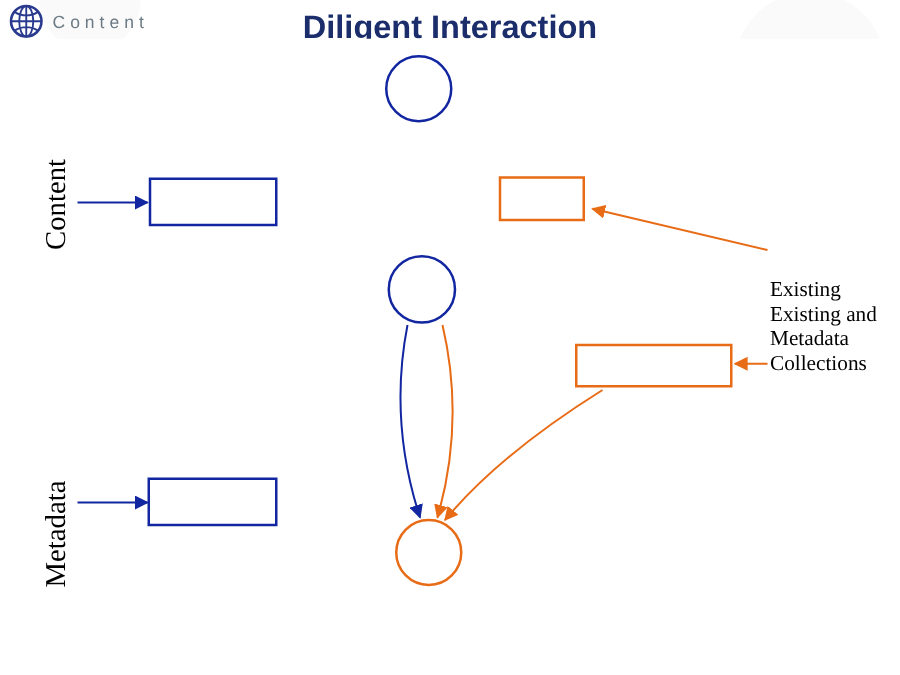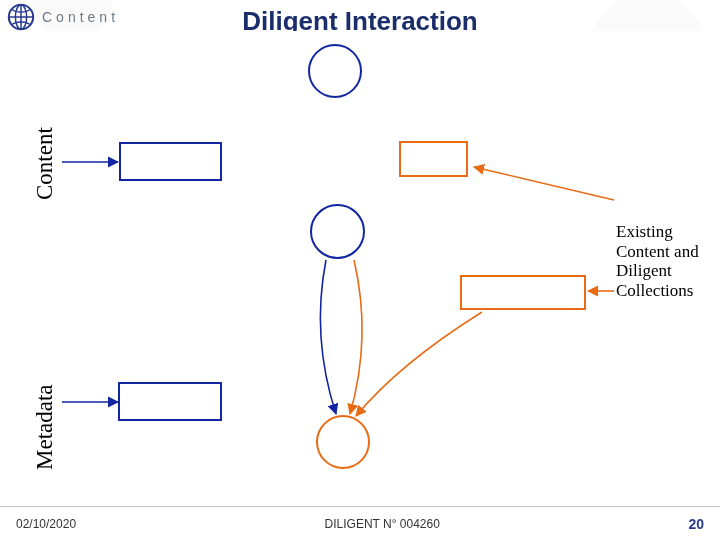--- a/index.html
+++ b/index.html
@@ -162,21 +162,16 @@
         <path d="M 62 162 L 118 162" stroke="#1126a0" stroke-width="1.6" fill="none" marker-end="url(#ah-blue)"></path>
         <path d="M 62 402 L 118 402" stroke="#1126a0" stroke-width="1.6" fill="none" marker-end="url(#ah-blue)"></path>
         <path d="M 614 200 L 474 167" stroke="#e86b16" stroke-width="1.6" fill="none" marker-end="url(#ah-orange)"></path>
         <path d="M 614 291 L 588 291" stroke="#e86b16" stroke-width="1.6" fill="none" marker-end="url(#ah-orange)"></path>
         <path d="M 326 260 Q 311 337 336 414" stroke="#1126a0" stroke-width="1.6" fill="none" marker-end="url(#ah-blue)"></path>
         <path d="M 482 312 Q 399 364 356 416" stroke="#e86b16" stroke-width="1.6" fill="none" marker-end="url(#ah-orange)"></path>
         <path d="M 354 260 Q 372 337 350 414" stroke="#e86b16" stroke-width="1.6" fill="none" marker-end="url(#ah-orange)"></path>
       </g>
   </svg>
 
-  <div class="right-label">Existing Content and Diligent Collections</div>
+  <div class="right-label">Existing Existing and Metadata Collections</div>
 
-  <div class="footer">
-    <span>02/10/2020</span>
-    <span>DILIGENT N° 004260</span>
-    <span class="page">20</span>
-  </div>
 
 </div>
 
 </body></html>

